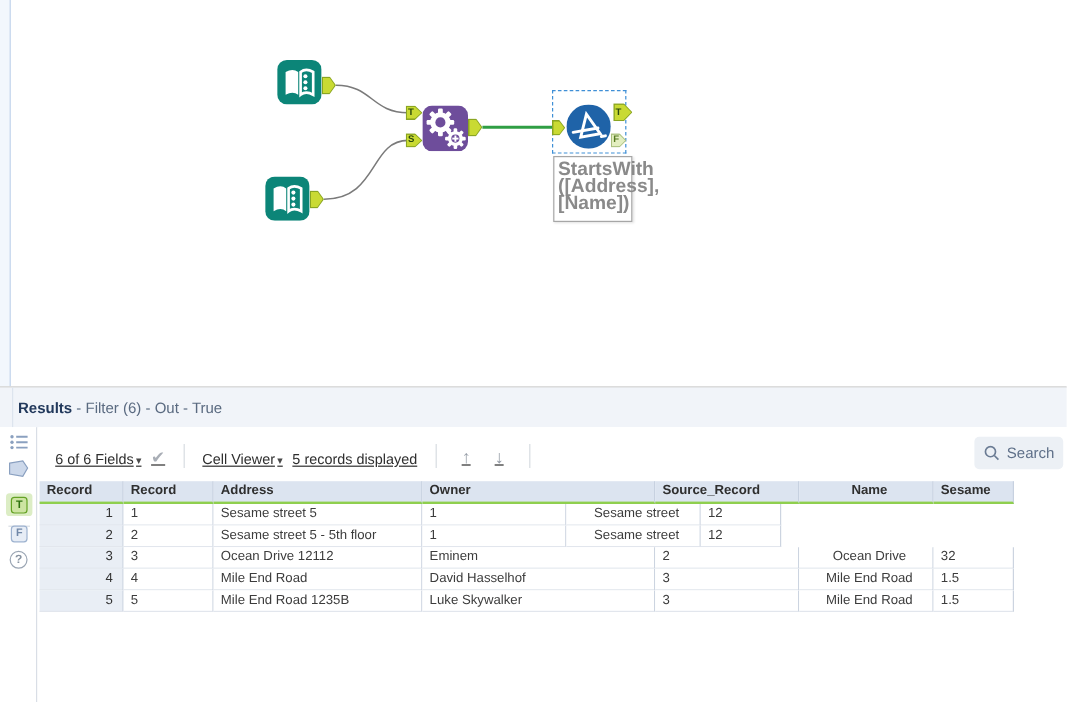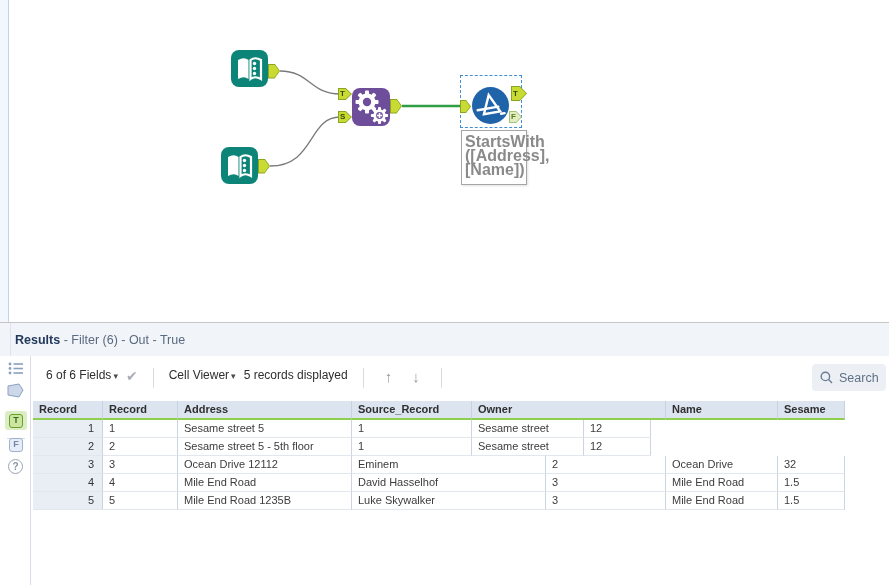--- a/index.html
+++ b/index.html
@@ -48,39 +48,39 @@
   .badge-wrap { position:absolute; left:5px; width:22px; height:19px; border-radius:3px; display:flex; align-items:center; justify-content:center; }
   .badge-wrap.sel { background:#dcedc5; }
   .badge { width:14px; height:14px; border-radius:3px; font-size:9px; font-weight:bold;
       display:flex; align-items:center; justify-content:center; line-height:1; }
   .badge.t { border:1px solid #64a224; background:#cde4a2; color:#2f7210; }
   .badge.f { border:1px solid #9db2cf; background:#e7edf6; color:#7188a8; }
   .help-circle { width:15px; height:15px; border-radius:50%; border:1px solid #9aa5b3; color:#8893a1;
       font-size:10px; font-weight:bold; display:flex; align-items:center; justify-content:center; }
 
   .toolbar { position:absolute; left:32px; top:33px; width:857px; height:45px; background:#fff; }
-  .tb-row { position:absolute; left:14px; top:12px; height:22px; display:flex; align-items:flex-start; gap:8px;
-      font-size:12px; color:#2e2e2e; }
+  .tb-row { position:absolute; left:14px; top:12px; height:22px; display:flex; align-items:flex-end; gap:8px;
+      font-size:12px; color:#2e2e2e;text-decoration:underline; }
   .chev { font-size:9px; color:#4a4a4a; margin-left:2px; }
   .tb-check { color:#a9aeb6; font-size:14px; }
   .tb-sep { width:1px; height:20px; background:#d8dce2; margin:0 7px; }
   .tb-arrow { color:#969da7; font-size:15px; font-weight:bold; padding:0 6px; }
   .search-box { position:absolute; left:780px; top:8px; width:74px; height:27px; background:#ecf0f5;
       border-radius:4px; display:flex; align-items:center; padding-left:8px; gap:6px;
       font-size:12.5px; color:#5f7089; }
 
   
   .tbl { position:absolute; left:33px; top:78px; }
   .tr { display:flex; }
   .th, .td { height:18px; line-height:17px; font-size:11px; padding-left:6px; overflow:hidden; white-space:nowrap; }
   .th { background:#dce4f0; font-weight:bold; color:#2f2f2f; border-bottom:2px solid #8fcf4e; border-right:1px solid #c7d1e0; height:19px; }
   .td { background:#fff; color:#3c3c3c; border-right:1px solid #ccd4e0; border-bottom:1px solid #e2e6ed; }
   .td.rownum { background:#e9eef5; text-align:right; padding-right:8px; padding-left:0; color:#333; }
   .c0 { width:70px; } .c1 { width:75px; } .c2 { width:174px; } .c3 { width:194px; }
-  .c4 { width:120px; } .c5 { width:112px; } .c6 { width:67px; }
+  .c4 { width:120px; } .c5 { width:112px;text-align:center; } .c6 { width:67px; }
 </style>
 </head>
 <body>
 
 <div class="app">
 
   <div class="canvas">
     <div class="left-sliver"></div>
 
     <svg class="wires" viewBox="0 0 889 322">
@@ -294,22 +294,22 @@
         </svg>
         <span>Search</span>
       </div>
     </div>
 
     <div class="tbl">
       <div class="tr">
           <div class="th c0">Record</div>
           <div class="th c1">Record</div>
           <div class="th c2">Address</div>
+          <div class="th c3">Owner</div>
           <div class="th c4">Source_Record</div>
-          <div class="th c3">Owner</div>
           <div class="th c5">Name</div>
           <div class="th c6">Sesame</div>
         </div>
       <div>
           <div class="tr">
             <div class="td rownum c0">1</div>
             <div class="td c1">1</div>
             <div class="td c2">Sesame street 5</div>
             <div class="td c4">1</div>
             <div class="td c5">Sesame street</div>

